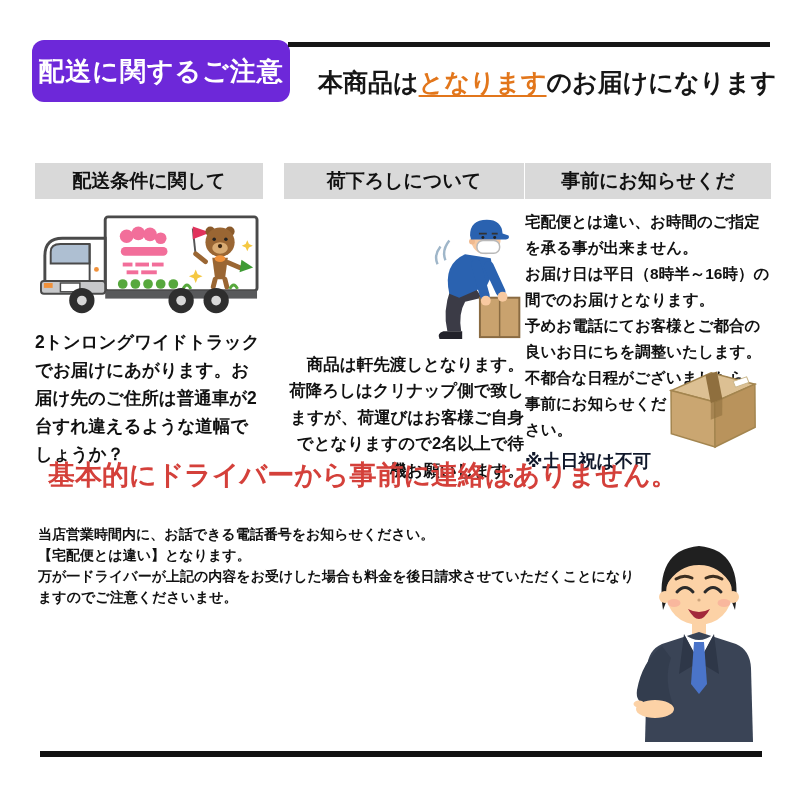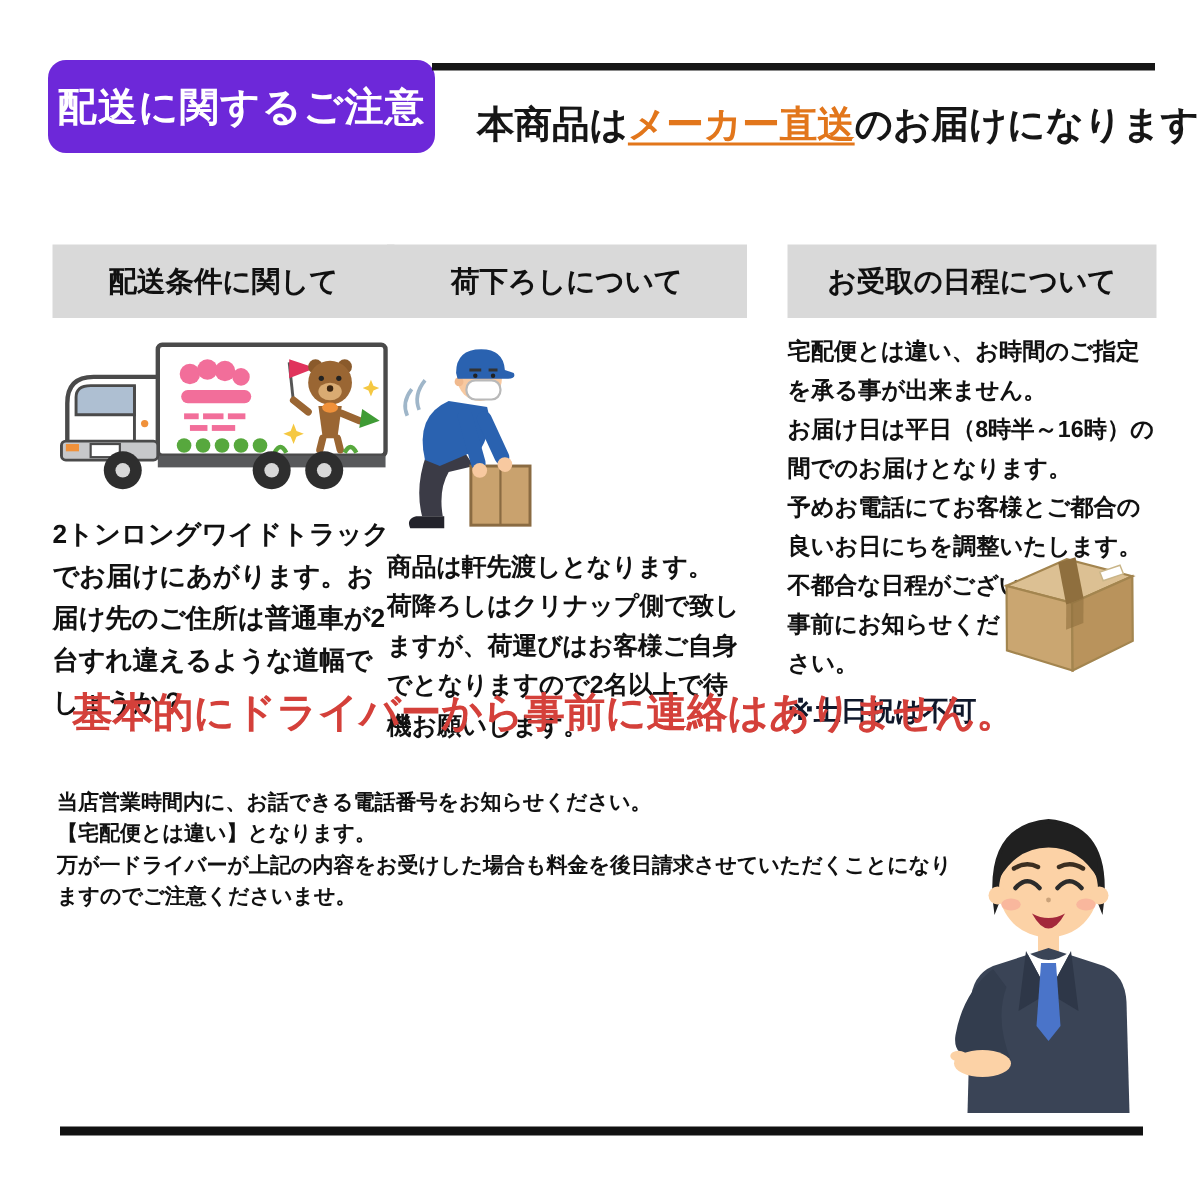--- a/index.html
+++ b/index.html
@@ -19,24 +19,24 @@
     position:absolute; left:318px; top:66px; font-size:25px; font-weight:700;
     color:#161616; white-space:nowrap;
   }
   .headline .hl {
     color:#e2761b; text-decoration:underline;
     text-decoration-thickness:2px; text-underline-offset:4px;
   }
   
   .col { position:absolute; top:163px; }
   .col-1 { left:35px;  width:228px; }
-  .col-2 { left:258px; width:240px; }
+  .col-2 { left:284px; width:240px;text-align:right; }
   .col-3 { left:525px; width:246px; }
   .col-header {
-    height:49px; background:#d9d9d9; color:#111;
+    height:36px; background:#d9d9d9; color:#111;
     font-size:19px; font-weight:700;
     display:flex; align-items:center; justify-content:center;
   }
   .col-body {
     font-weight:700; color:#111; white-space:pre-line;
   }
   .col-1 .col-body { font-size:17.5px; line-height:1.6; margin-top:4px; }
   .truck-wrap { margin-top:12px; text-align:center; }
   .col2-flex { display:flex; margin-top:8px;flex-direction:column; }
   .worker-wrap { flex:0 0 102px; }
@@ -62,21 +62,21 @@
 </head>
 <body>
 
 <div class="canvas">
 
   <div class="badge">
     <span>配送に関するご注意</span>
   </div>
   <div class="top-rule"></div>
   <div class="headline">
-    <span>本商品は</span><span class="hl">メーカー直送</span><span>のお届けになります</span>
+    <span>本商品は</span><span class="hl">となります</span><span>のお届けになります</span>
   </div>
 
   <div class="col col-1">
     <div class="col-header">
       <span>配送条件に関して</span>
     </div>
     <div class="truck-wrap">
       <svg viewBox="0 0 230 112" width="224" height="109" aria-hidden="true">
 
         <rect x="70" y="6" width="156" height="76" rx="3" fill="#ffffff" stroke="#4a4a4a" stroke-width="3"></rect>
@@ -181,21 +181,21 @@
           <rect x="53" y="34" width="23" height="13" rx="6" fill="#fff" stroke="#b9b9b9" stroke-width="1.5"></rect>
         </svg>
       </div>
       <div class="col-body">商品は軒先渡しとなります。
 荷降ろしはクリナップ側で致しますが、荷運びはお客様ご自身でとなりますので2名以上で待機お願いします。</div>
     </div>
   </div>
 
   <div class="col col-3">
     <div class="col-header">
-      <span>お受取の日程について</span>
+      <span>事前にお知らせくだ</span>
     </div>
     <div class="col-body">宅配便とは違い、お時間のご指定を承る事が出来ません。
 お届け日は平日（8時半～16時）の間でのお届けとなります。
 予めお電話にてお客様とご都合の良いお日にちを調整いたします。
 不都合な日程がございましたら、事前にお知らせくだ
 さい。</div>
     <div class="col3-note">※土日祝は不可</div>
     <div class="box-wrap">
       <svg viewBox="0 0 115 90" width="115" height="88" aria-hidden="true">
         <g transform="rotate(-3 57 45)">

